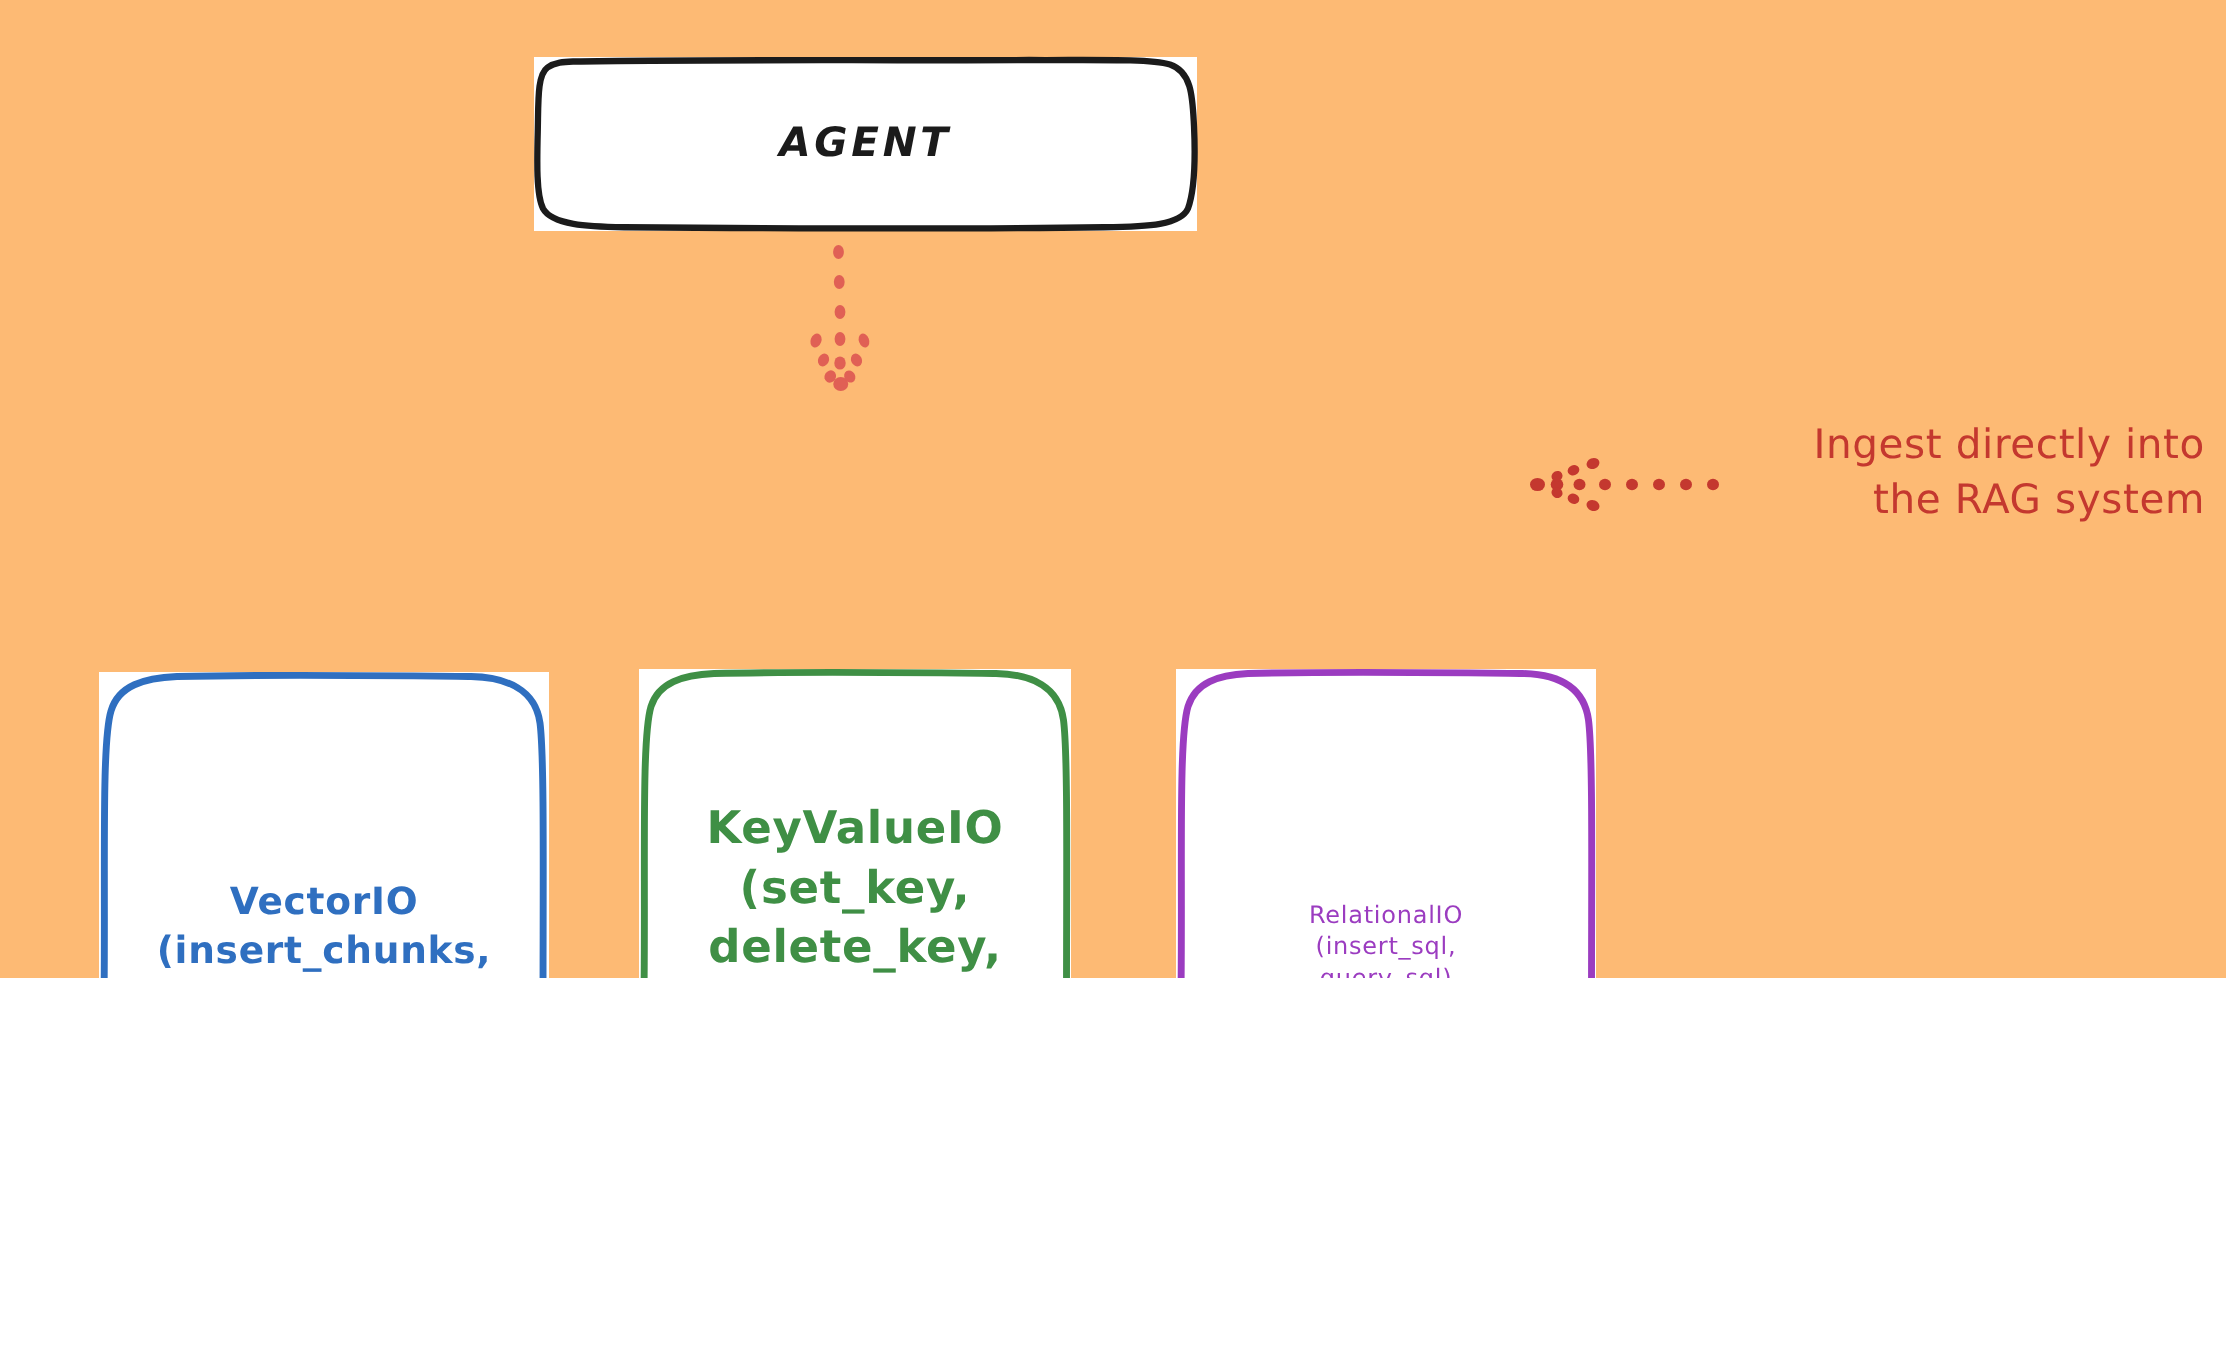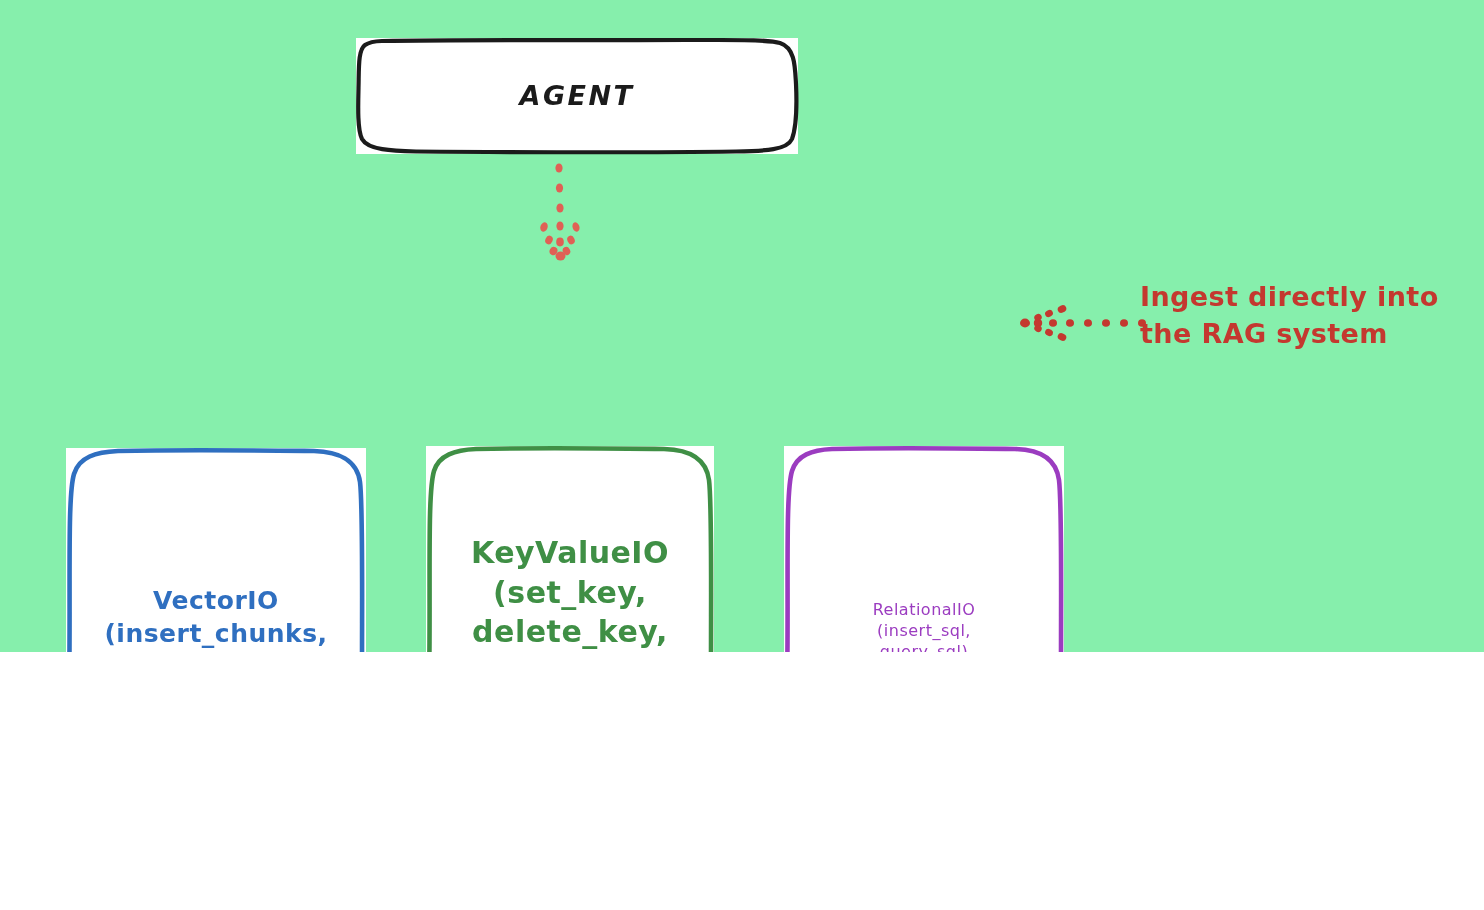--- a/index.html
+++ b/index.html
@@ -7,21 +7,21 @@
     padding: 0;
     background: #ffffff;
   }
   body {
     font-family: "DejaVu Sans", sans-serif;
   }
   #canvas {
     position: relative;
     width: 1484px;
     height: 652px;
-    background: #86efac;
+    background: #fdba74;
     overflow: hidden;
   }
   .node {
     position: absolute;
     box-sizing: border-box;
     background: #ffffff;
     display: flex;
     align-items: center;
     justify-content: center;
     text-align: center;
@@ -132,24 +132,24 @@
     width: 130px;
     height: 54px;
   }
   #ingest-note {
     position: absolute;
     left: 1140px;
     top: 278px;
     width: 330px;
     color: #c4382f;
     font-size: 27px;
-    font-weight: 700;
+    font-weight: 400;
     line-height: 1.38;
     letter-spacing: 0.4px;
-    text-align: left;
+    text-align: right;
     white-space: pre-line;
   }
 </style>
 </head>
 <body>
 
 <div id="canvas">
 
   <div class="node" id="agent-node">
     <svg class="node-sketch" viewBox="0 0 442 116" preserveAspectRatio="none">

